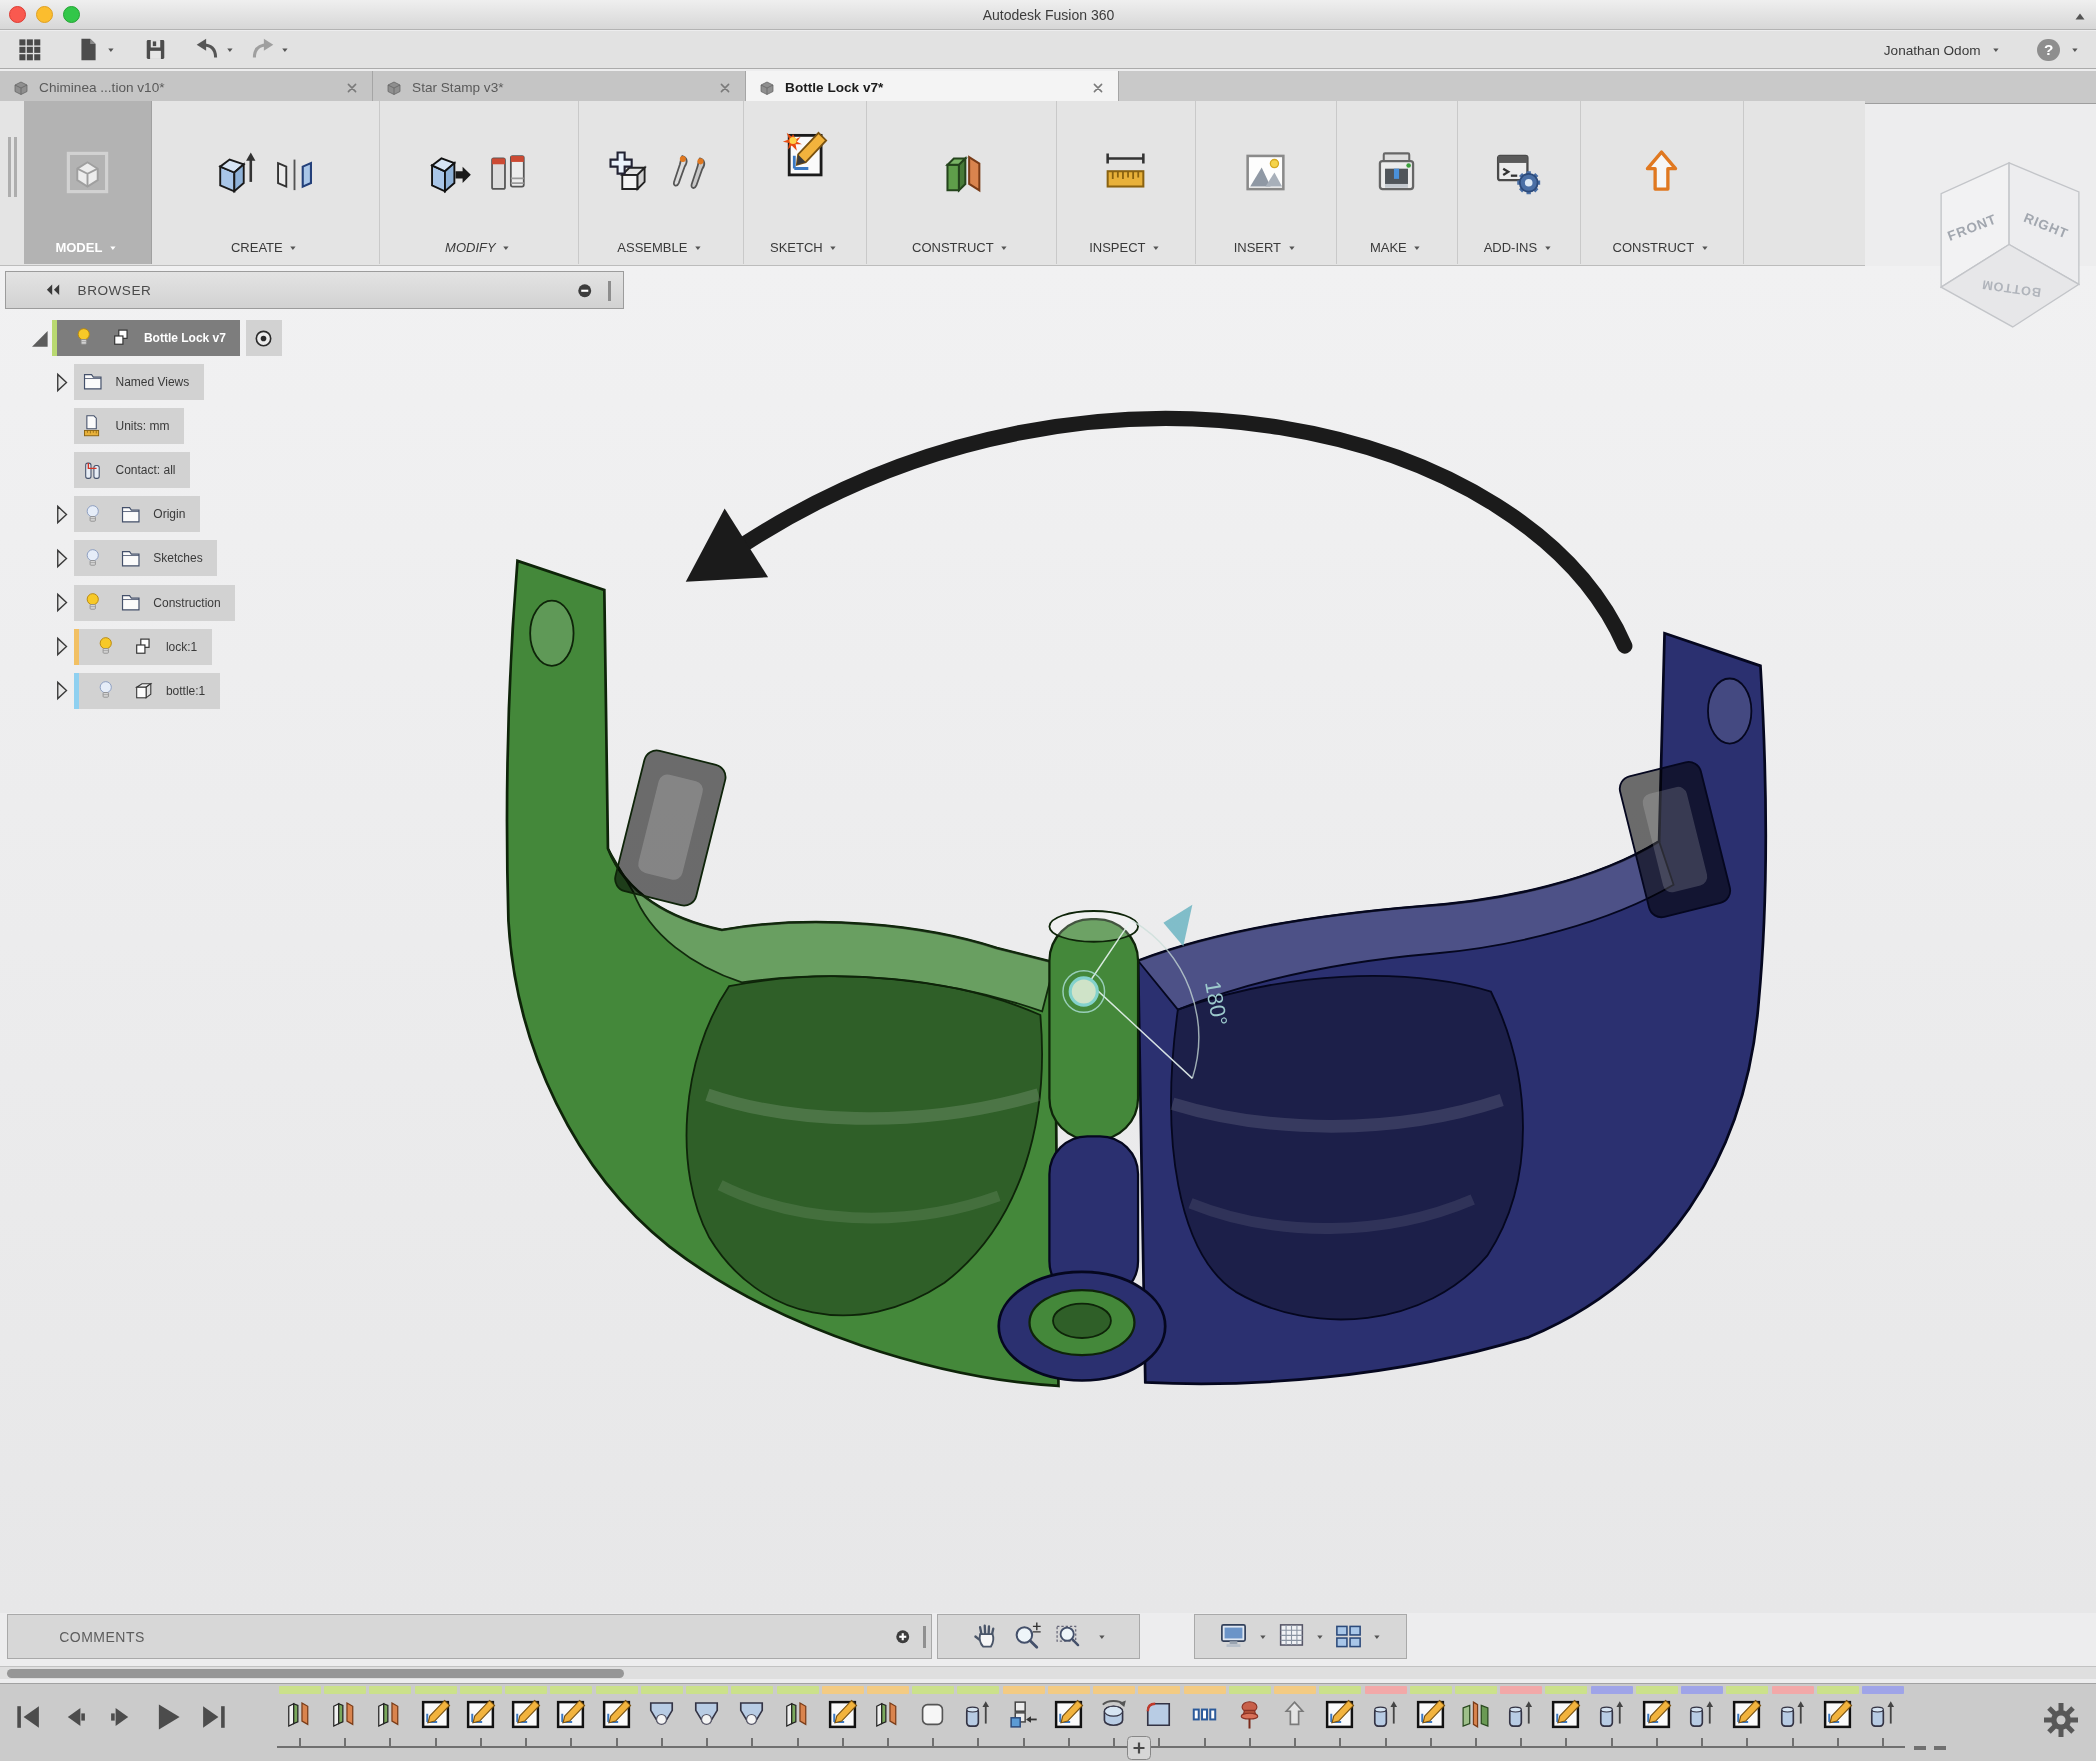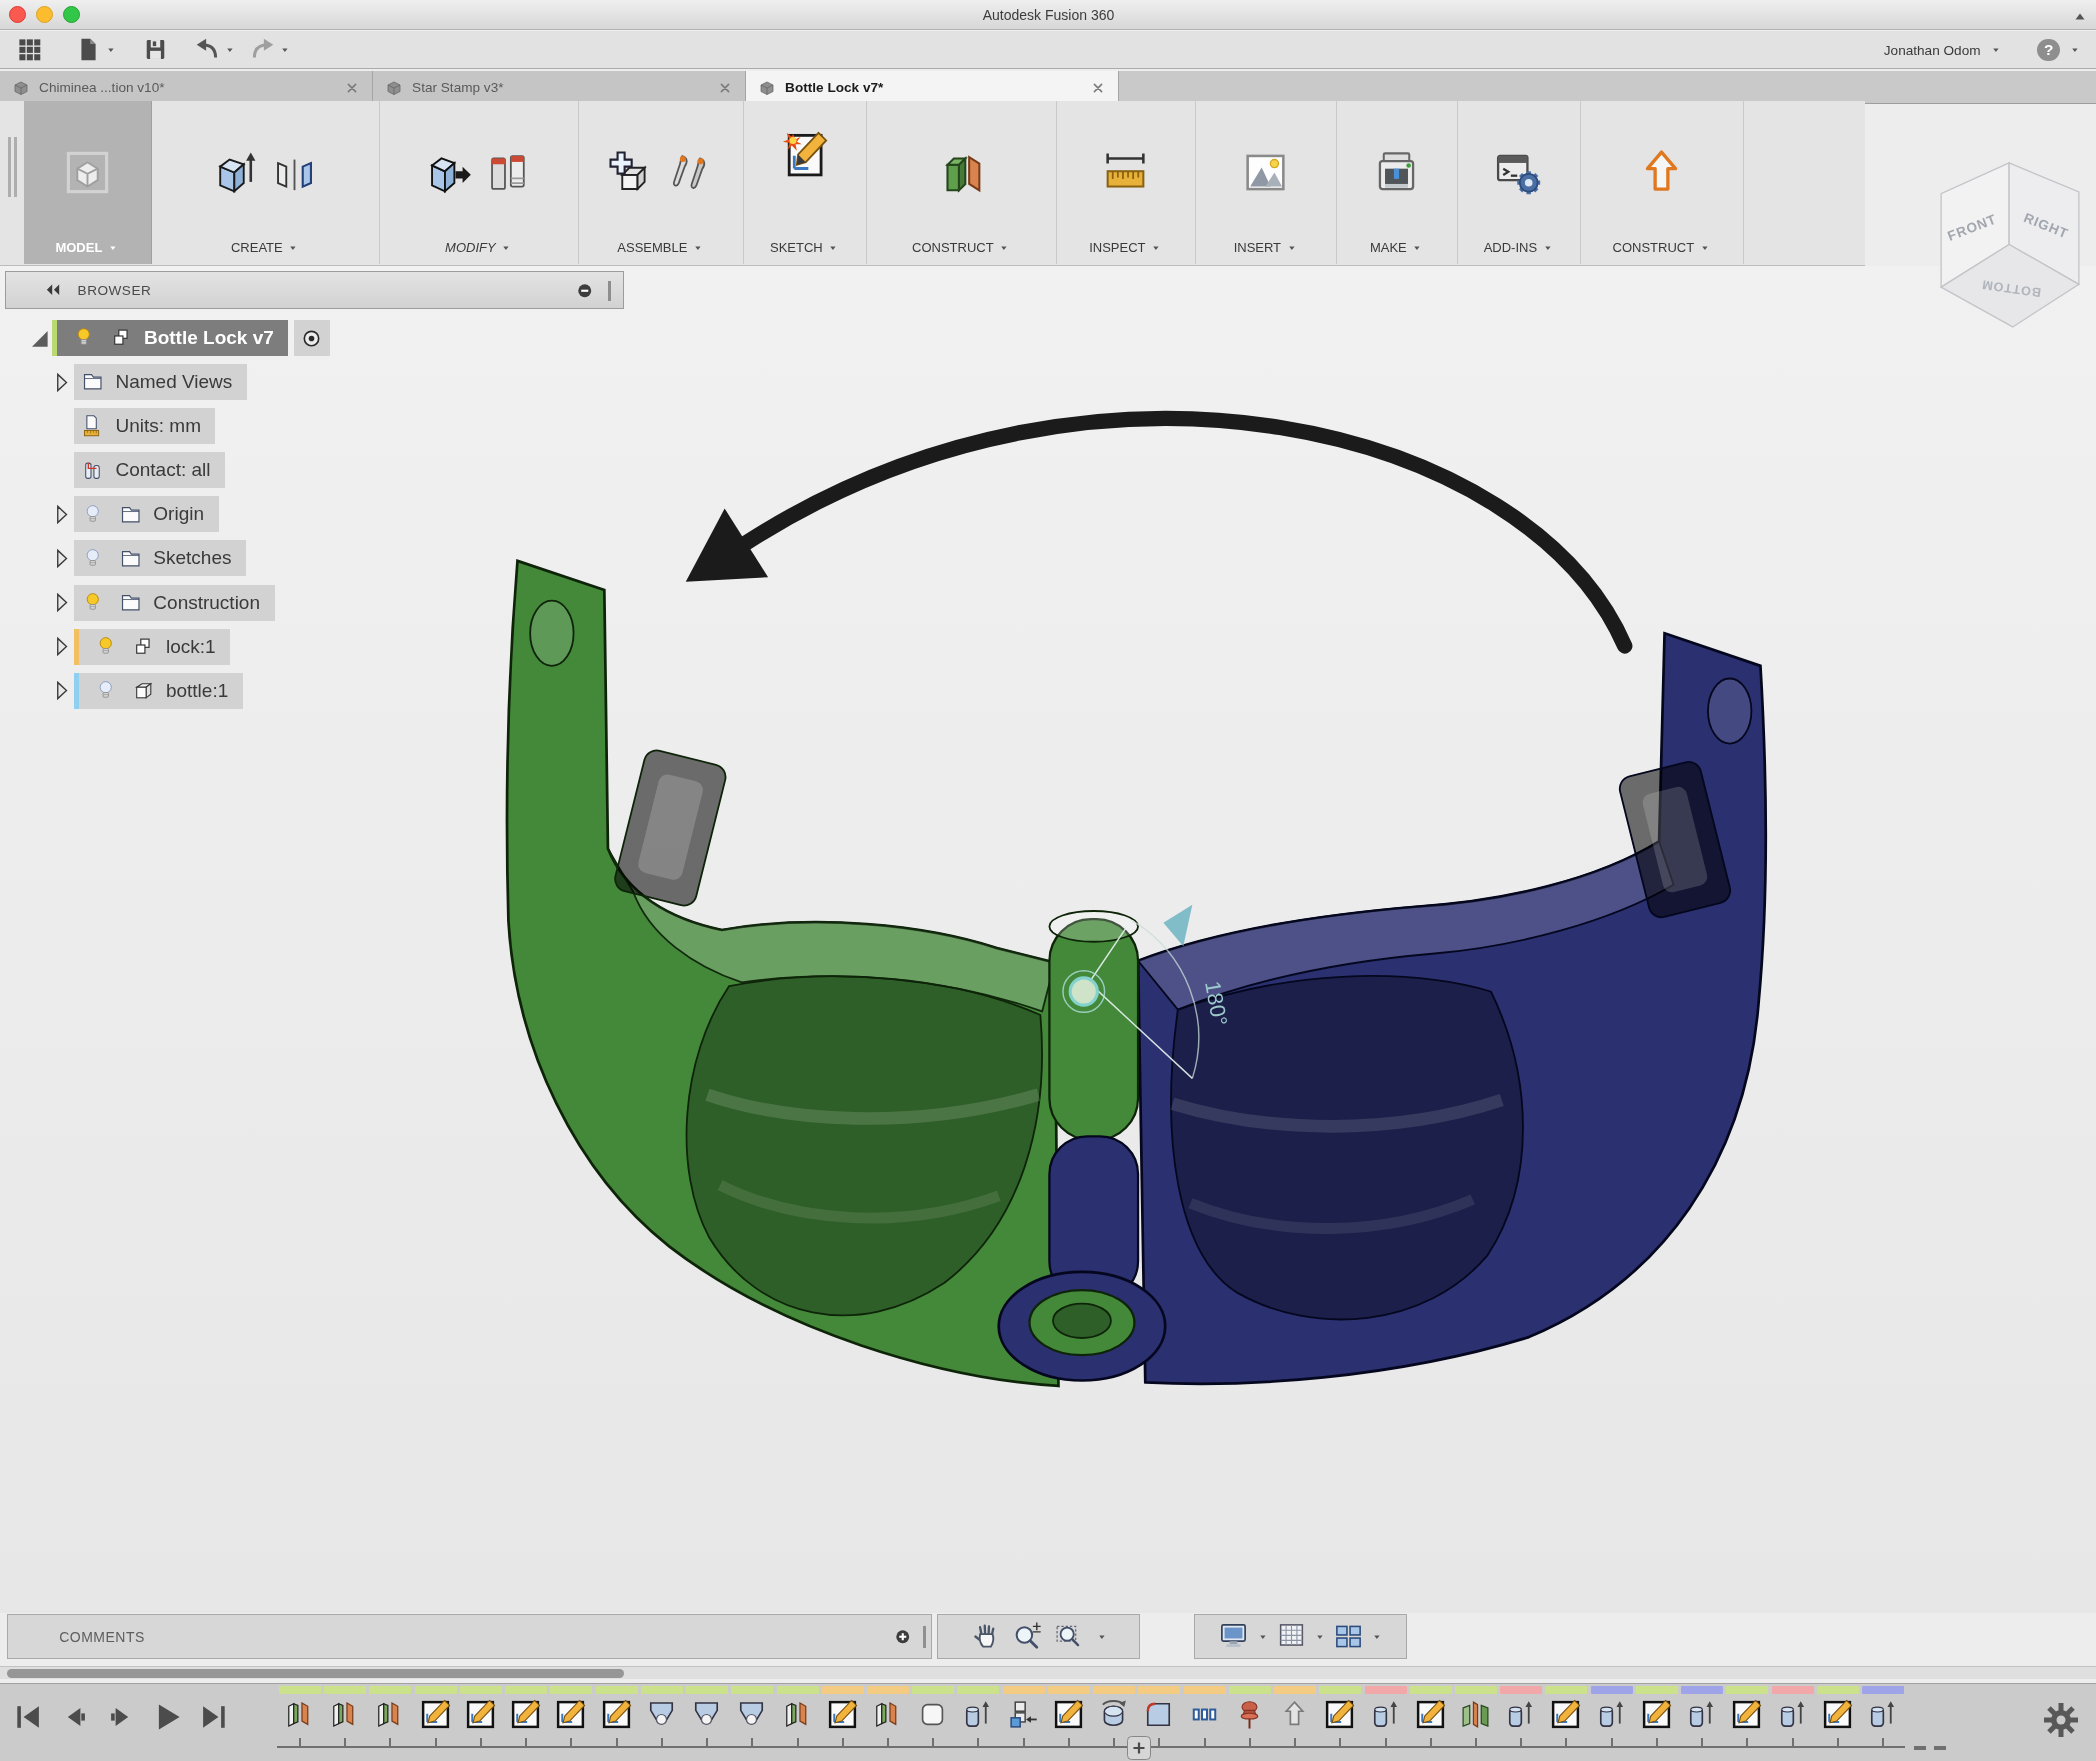--- a/index.html
+++ b/index.html
@@ -66,21 +66,21 @@
   #browser-title{font-size:13.6px;color:#4a4a4a;letter-spacing:0.5px;margin-left:12.7px;}
   #browser-header .icw{margin-left:11px;}
   #browser-min{position:absolute;right:27px;top:7.2px;width:23.5px;height:23.5px;}
   #browser-grip{position:absolute;right:12.7px;top:9px;width:2.7px;height:20px;background:#8d8d8d;}
   #tree{position:absolute;left:27px;top:320px;}
   .trow{display:flex;align-items:center;height:36px;margin-bottom:8.1px;}
   .texp{width:25px;height:25px;flex:none;}
   .texp svg{width:100%;height:100%;}
   .depth1 .texp,.depth2 .texp{margin-left:22px;}
   .tpill{display:flex;align-items:center;height:36px;background:#d2d2d2;padding:0 14.5px 0 0;gap:7.2px;}
-  .tpill .tlbl{font-size:19px;color:#3a3a3a;padding-left:3.6px;white-space:nowrap;}
+  .tpill .tlbl{font-size:12px;color:#3a3a3a;padding-left:3.6px;white-space:nowrap;}
   .trow.root .tpill{background:#7d7d7d;}
   .trow.root .tlbl{color:#fff;font-weight:bold;}
   .tstripe{width:5.4px;height:36px;display:inline-block;flex:none;}
   .tpill .icw{margin-left:7.2px;}
   .ttarget{width:36px;height:36px;background:#d2d2d2;margin-left:5.4px;display:flex;
     align-items:center;justify-content:center;}
   .ttarget svg{width:25px;height:25px;}
 
   
   #comments-box{position:absolute;left:7.2px;top:1614px;width:925px;height:45px;box-sizing:border-box;

